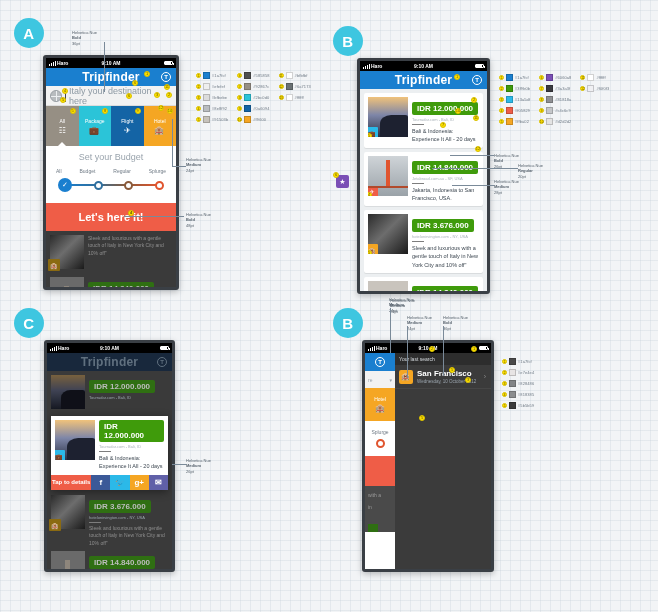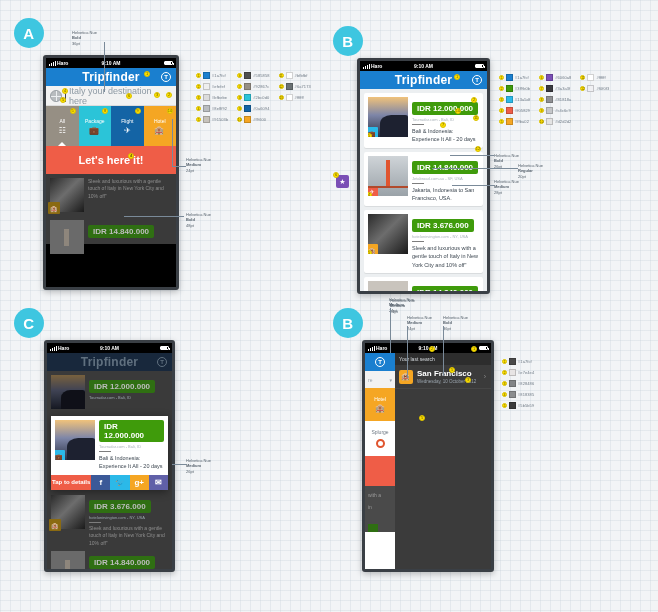--- a/index.html
+++ b/index.html
@@ -252,20 +252,41 @@
       <span class="glyph">✈</span>
       <div class="dot" style="right:3px;top:2px;">9</div>
     </div>
     <div class="cat" style="background:#f5a623;">
       <span>Hotel</span>
       <span class="glyph">🏨</span>
       <div class="dot" style="right:3px;top:2px;">10</div>
     </div>
   </div>
 
+  <div class="budget">
+    <div class="budget-title">Set your Budget</div>
+    <div class="dot" style="left:86px;top:22px;">6</div>
+    <div class="dot" style="right:6px;top:26px;">11</div>
+    <div class="budget-labels">
+      <span>All</span>
+      <span>Budget</span>
+      <span>Regular</span>
+      <span>Splurge</span>
+    </div>
+    <div class="dot" style="right:12px;top:47px;">12</div>
+    <div class="slider">
+      <div class="track" style="background:linear-gradient(to right,#1a7fcf,#2f6f9e 33%,#8a5a3a 66%,#e0552f);"></div>
+      <div class="knobs">
+        <div class="knob first">✓</div>
+        <div class="knob" style="border-color:#2f6f9e;"></div>
+        <div class="knob" style="border-color:#8a5a3a;"></div>
+        <div class="knob" style="border-color:#e0552f;"></div>
+      </div>
+    </div>
+  </div>
 
   <div class="cta">
     <span>Let's here it!</span>
     <div class="dot" style="right:42px;top:7px;">4</div>
   </div>
 
   <div class="dimlist" style="height:70px;">
     <div class="dimcard">
       <div class="dimthumb art-abs">
         <div class="tag" style="background:#8a6a12;">🏨</div>

